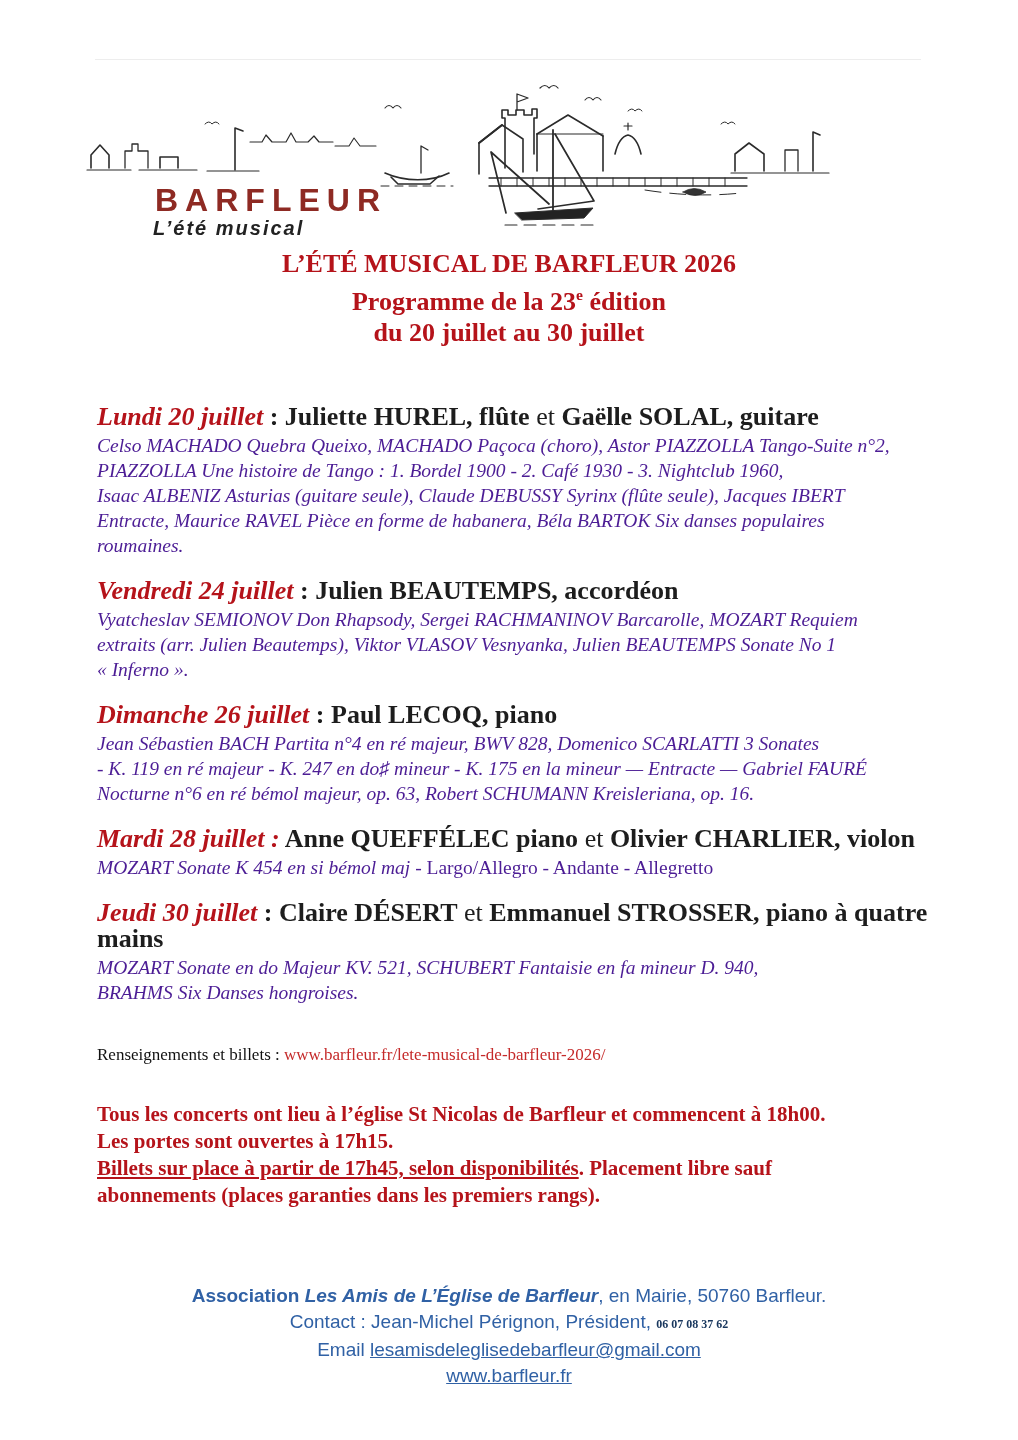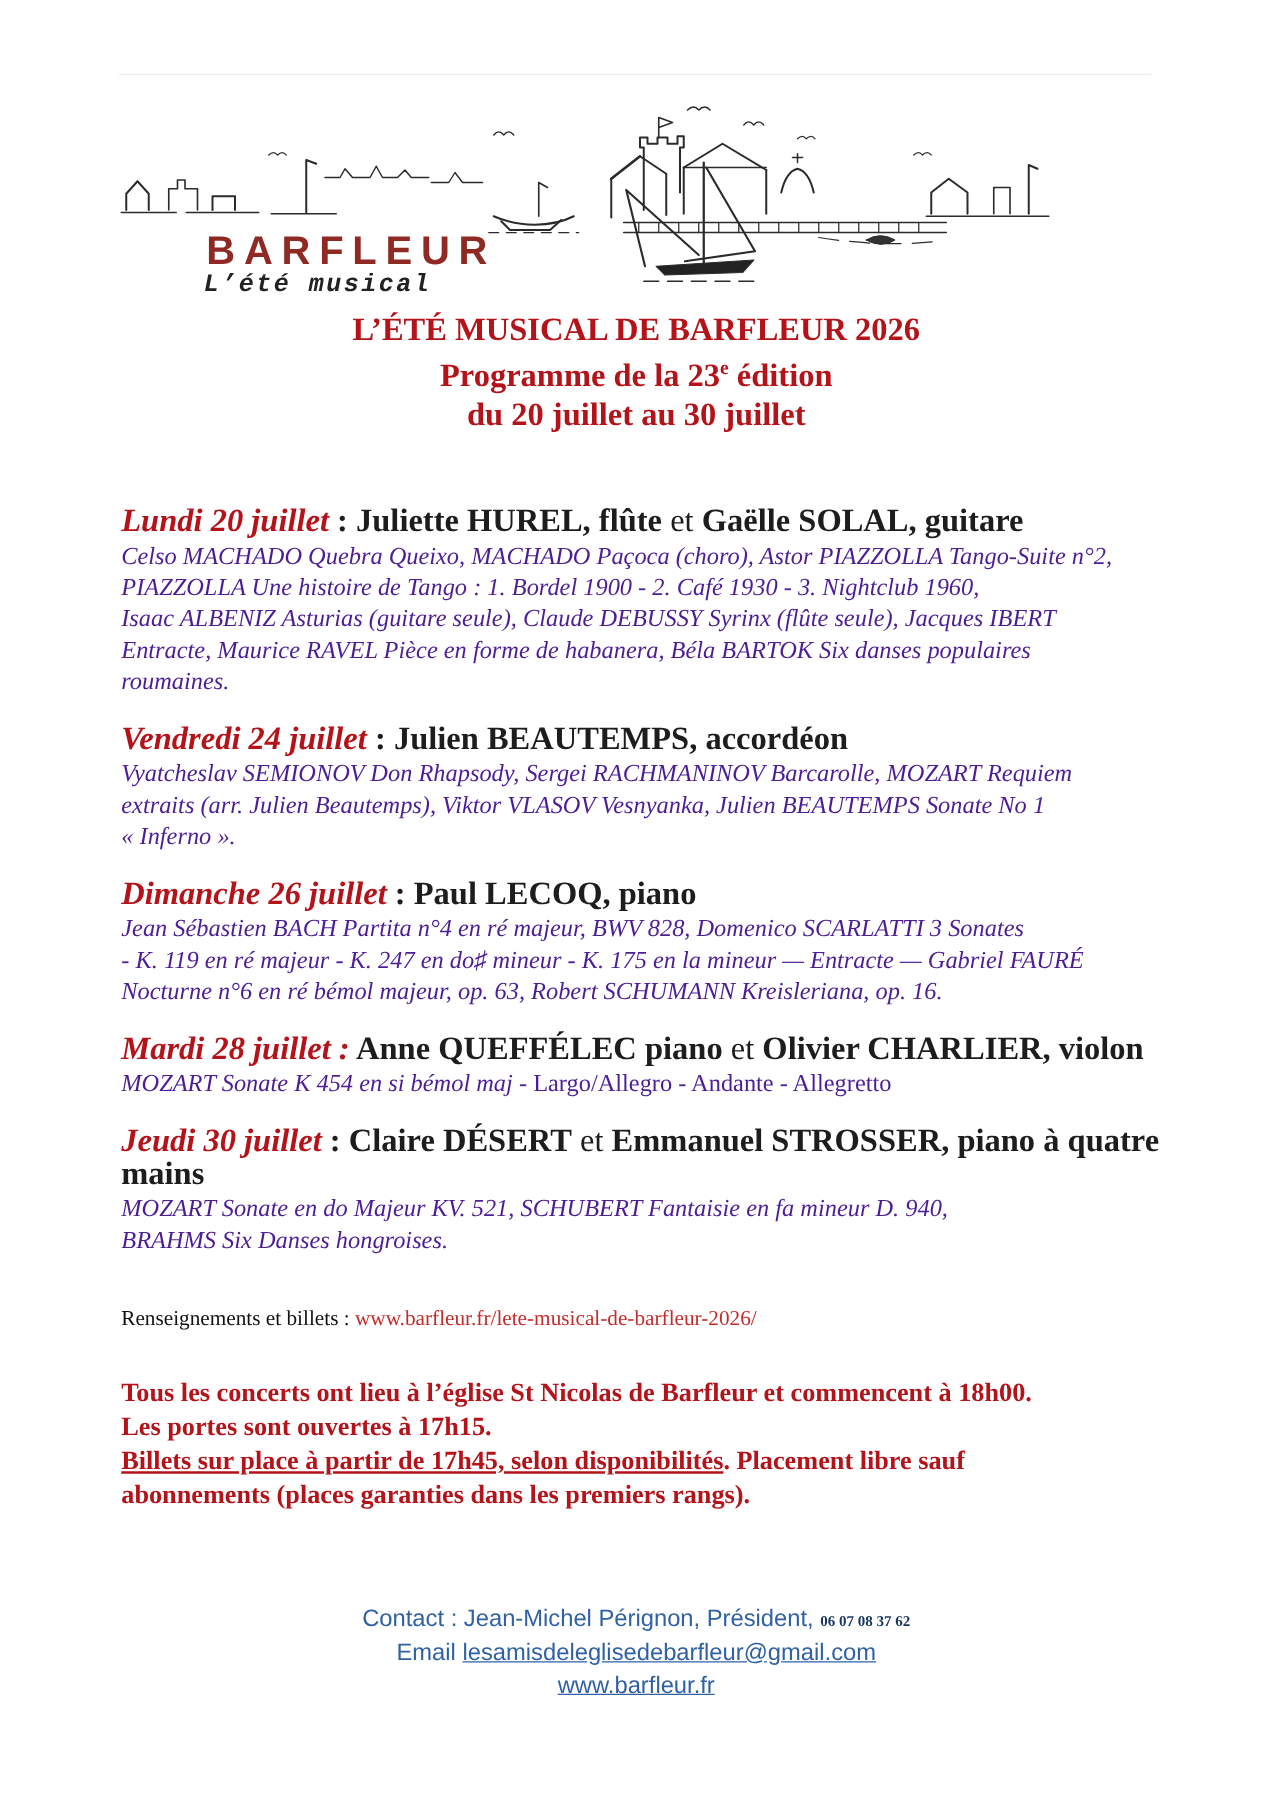--- a/index.html
+++ b/index.html
@@ -17,31 +17,31 @@
     width:1018px;height:1440px;
     margin:0 auto;
     background:#fff;
     overflow:hidden;
     font-family:"Liberation Serif",serif;
     color:var(--ink);
   }
   .top-rule{position:absolute;left:95px;top:59px;width:826px;height:1px;background:#ededed;}
 
   
-  .logo{position:absolute;left:95px;top:72px;width:748px;height:165px;}
+  .logo{position:absolute;left:85px;top:72px;width:748px;height:165px;}
   .logo svg{position:absolute;left:0;top:0;}
   .logo-name{
     position:absolute;left:70px;top:110px;
     font-family:"Liberation Sans",sans-serif;
     font-weight:bold;font-size:32px;letter-spacing:7px;
     color:var(--logo-red);
   }
   .logo-tag{
     position:absolute;left:68px;top:145px;
-    font-family:Liberation Mono, monospace;
+    font-family:Liberation Sans, sans-serif;
     font-style:italic;font-weight:bold;font-size:20px;letter-spacing:2px;
     color:#222;
   }
 
   
   .title{
     position:absolute;left:0;top:248px;width:1018px;
     text-align:center;
     color:var(--accent-red);
     font-weight:bold;font-size:26px;line-height:31px;
@@ -200,18 +200,19 @@
 
     <div class="notice">
       <div>Tous les concerts ont lieu à l’église St Nicolas de Barfleur et commencent à 18h00.</div>
       <div>Les portes sont ouvertes à 17h15.</div>
       <div><span class="u">Billets sur place à partir de 17h45, selon disponibilités</span><span>.  Placement libre sauf</span></div>
       <div>abonnements (places garanties dans les premiers rangs).</div>
     </div>
   </div>
 
   <div class="footer">
+    <div><span class="f-bold">Association </span><span class="f-bi">Les Amis de L’Église de Barfleur</span><span>, en Mairie, 50760 Barfleur.</span></div>
     <div><span>Contact : Jean-Michel Pérignon, Président, </span><span class="phone">06 07 08 37 62</span></div>
     <div><span>Email </span><a class="f-link">lesamisdeleglisedebarfleur@gmail.com</a></div>
     <div><a class="f-link">www.barfleur.fr</a></div>
   </div>
 
 </div>
 
 </body></html>

